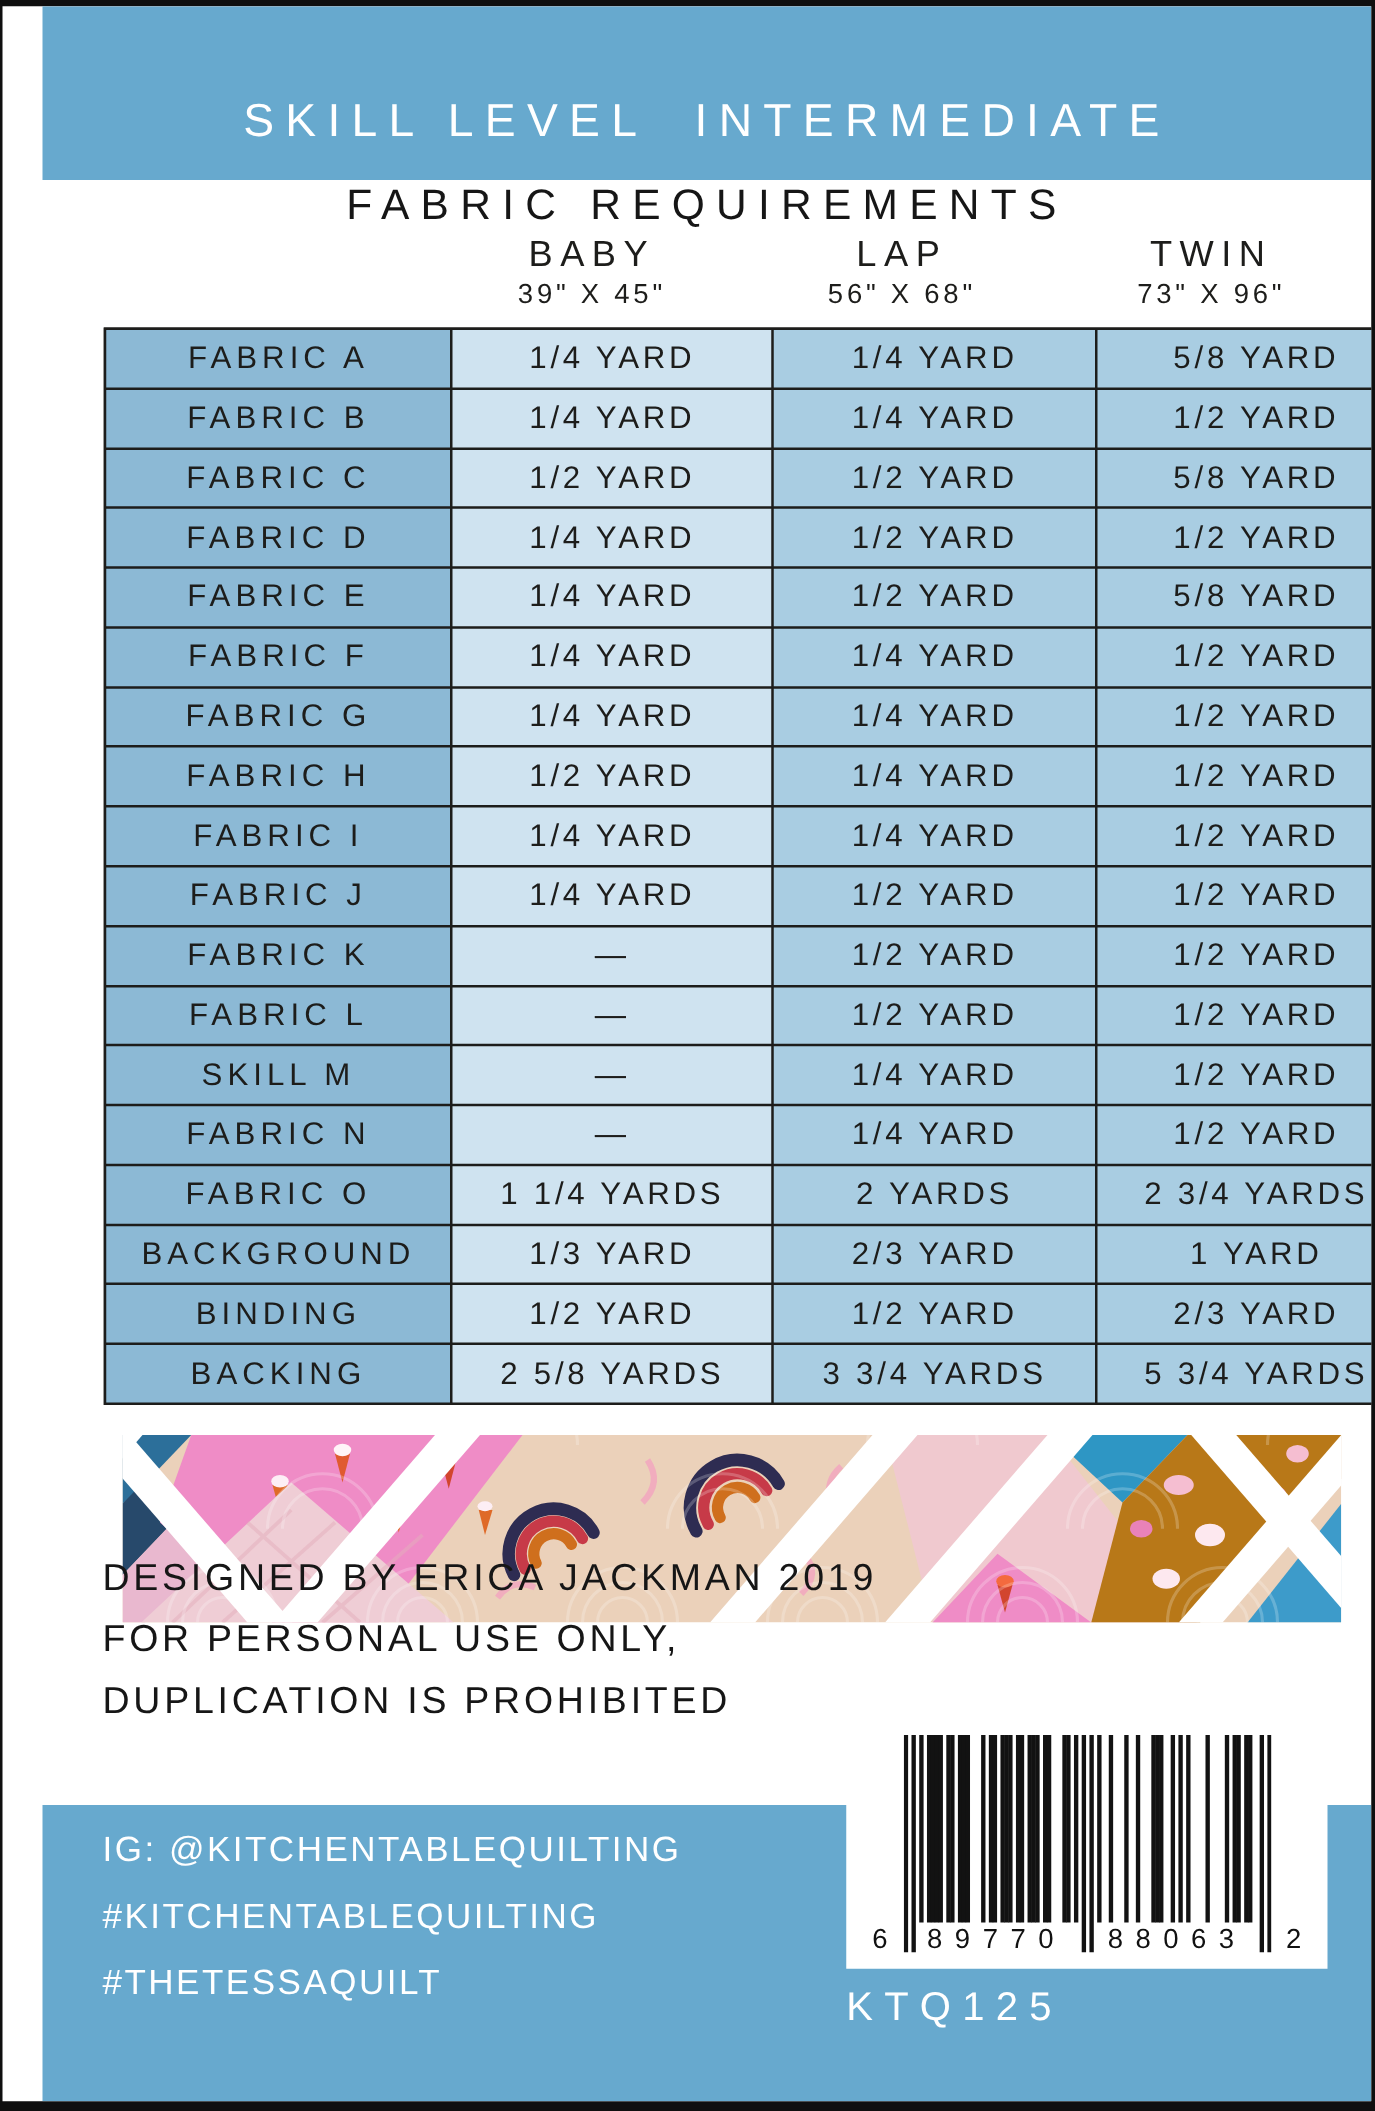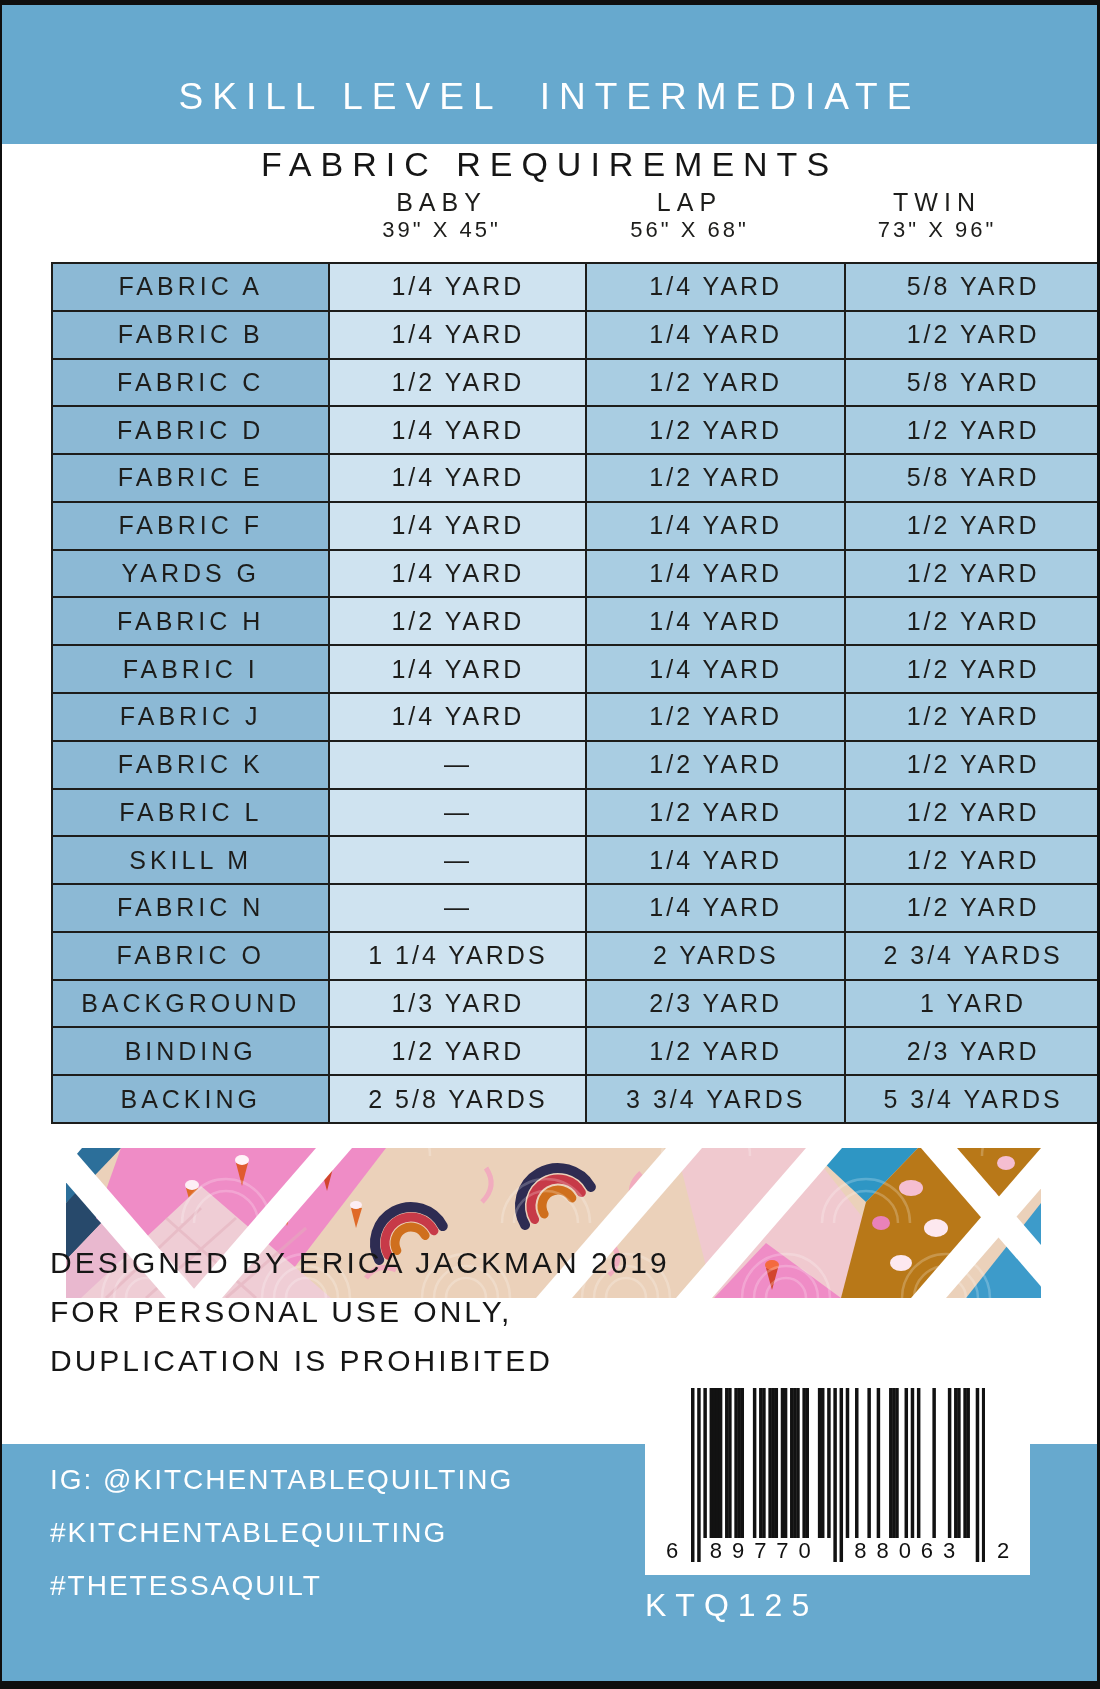--- a/index.html
+++ b/index.html
@@ -8,38 +8,38 @@
     width:1100px;height:1689px;
     margin:0 auto;
     background:#ffffff;
     box-sizing:border-box;
     border-style:solid;border-color:#0f0f0f;
     border-top-width:5px;border-left-width:2px;border-right-width:3px;border-bottom-width:8px;
     font-family:"Liberation Sans","DejaVu Sans",sans-serif;
     color:#1d1d1b;
     overflow:hidden;
   }
-  .abs{position:absolute;}
+  .abs{position:absolute;margin-left:32px;}
   
   .hdr{
     left:0;right:0;top:0;height:139px;
     background:#67a9ce;
     display:flex;justify-content:center;align-items:flex-end;
   }
   .hdr-title{
     color:#ffffff;font-size:37px;letter-spacing:9px;
     white-space:pre;padding-bottom:26px;font-weight:400;
   }
   
   .tbl-title{
     left:0;right:0;top:140px;text-align:center;
     font-size:34px;letter-spacing:9px;color:#161616;
   }
   .colhead{top:182px;text-align:center;line-height:1.2;}
-  .colhead .cname{font-size:25px;letter-spacing:6px;}
+  .colhead .cname{font-size:29px;letter-spacing:6px;}
   .colhead .csize{font-size:22px;letter-spacing:3px;white-space:pre;}
   
   .ftable{
     left:49px;top:257px;width:1051px;height:862px;
     display:grid;
     grid-template-columns:267fr 247fr 249fr 246fr;
     grid-auto-rows:1fr;
     gap:2px;
     background:#1d1d1b;
     border:2px solid #1d1d1b;
@@ -103,21 +103,21 @@
     <div class="csize">73" X 96"</div>
   </div>
 
   <div class="abs ftable">
       <div class="trow"><div class="cell cell-label">FABRIC A</div><div class="cell cell-baby">1/4 YARD</div><div class="cell cell-value">1/4 YARD</div><div class="cell cell-value">5/8 YARD</div></div>
       <div class="trow"><div class="cell cell-label">FABRIC B</div><div class="cell cell-baby">1/4 YARD</div><div class="cell cell-value">1/4 YARD</div><div class="cell cell-value">1/2 YARD</div></div>
       <div class="trow"><div class="cell cell-label">FABRIC C</div><div class="cell cell-baby">1/2 YARD</div><div class="cell cell-value">1/2 YARD</div><div class="cell cell-value">5/8 YARD</div></div>
       <div class="trow"><div class="cell cell-label">FABRIC D</div><div class="cell cell-baby">1/4 YARD</div><div class="cell cell-value">1/2 YARD</div><div class="cell cell-value">1/2 YARD</div></div>
       <div class="trow"><div class="cell cell-label">FABRIC E</div><div class="cell cell-baby">1/4 YARD</div><div class="cell cell-value">1/2 YARD</div><div class="cell cell-value">5/8 YARD</div></div>
       <div class="trow"><div class="cell cell-label">FABRIC F</div><div class="cell cell-baby">1/4 YARD</div><div class="cell cell-value">1/4 YARD</div><div class="cell cell-value">1/2 YARD</div></div>
-      <div class="trow"><div class="cell cell-label">YARDS G</div><div class="cell cell-baby">1/4 YARD</div><div class="cell cell-value">1/4 YARD</div><div class="cell cell-value">1/2 YARD</div></div>
+      <div class="trow"><div class="cell cell-label">FABRIC G</div><div class="cell cell-baby">1/4 YARD</div><div class="cell cell-value">1/4 YARD</div><div class="cell cell-value">1/2 YARD</div></div>
       <div class="trow"><div class="cell cell-label">FABRIC H</div><div class="cell cell-baby">1/2 YARD</div><div class="cell cell-value">1/4 YARD</div><div class="cell cell-value">1/2 YARD</div></div>
       <div class="trow"><div class="cell cell-label">FABRIC I</div><div class="cell cell-baby">1/4 YARD</div><div class="cell cell-value">1/4 YARD</div><div class="cell cell-value">1/2 YARD</div></div>
       <div class="trow"><div class="cell cell-label">FABRIC J</div><div class="cell cell-baby">1/4 YARD</div><div class="cell cell-value">1/2 YARD</div><div class="cell cell-value">1/2 YARD</div></div>
       <div class="trow"><div class="cell cell-label">FABRIC K</div><div class="cell cell-baby">—</div><div class="cell cell-value">1/2 YARD</div><div class="cell cell-value">1/2 YARD</div></div>
       <div class="trow"><div class="cell cell-label">FABRIC L</div><div class="cell cell-baby">—</div><div class="cell cell-value">1/2 YARD</div><div class="cell cell-value">1/2 YARD</div></div>
       <div class="trow"><div class="cell cell-label">SKILL M</div><div class="cell cell-baby">—</div><div class="cell cell-value">1/4 YARD</div><div class="cell cell-value">1/2 YARD</div></div>
       <div class="trow"><div class="cell cell-label">FABRIC N</div><div class="cell cell-baby">—</div><div class="cell cell-value">1/4 YARD</div><div class="cell cell-value">1/2 YARD</div></div>
       <div class="trow"><div class="cell cell-label">FABRIC O</div><div class="cell cell-baby">1 1/4 YARDS</div><div class="cell cell-value">2 YARDS</div><div class="cell cell-value">2 3/4 YARDS</div></div>
       <div class="trow"><div class="cell cell-label">BACKGROUND</div><div class="cell cell-baby">1/3 YARD</div><div class="cell cell-value">2/3 YARD</div><div class="cell cell-value">1 YARD</div></div>
       <div class="trow"><div class="cell cell-label">BINDING</div><div class="cell cell-baby">1/2 YARD</div><div class="cell cell-value">1/2 YARD</div><div class="cell cell-value">2/3 YARD</div></div>

